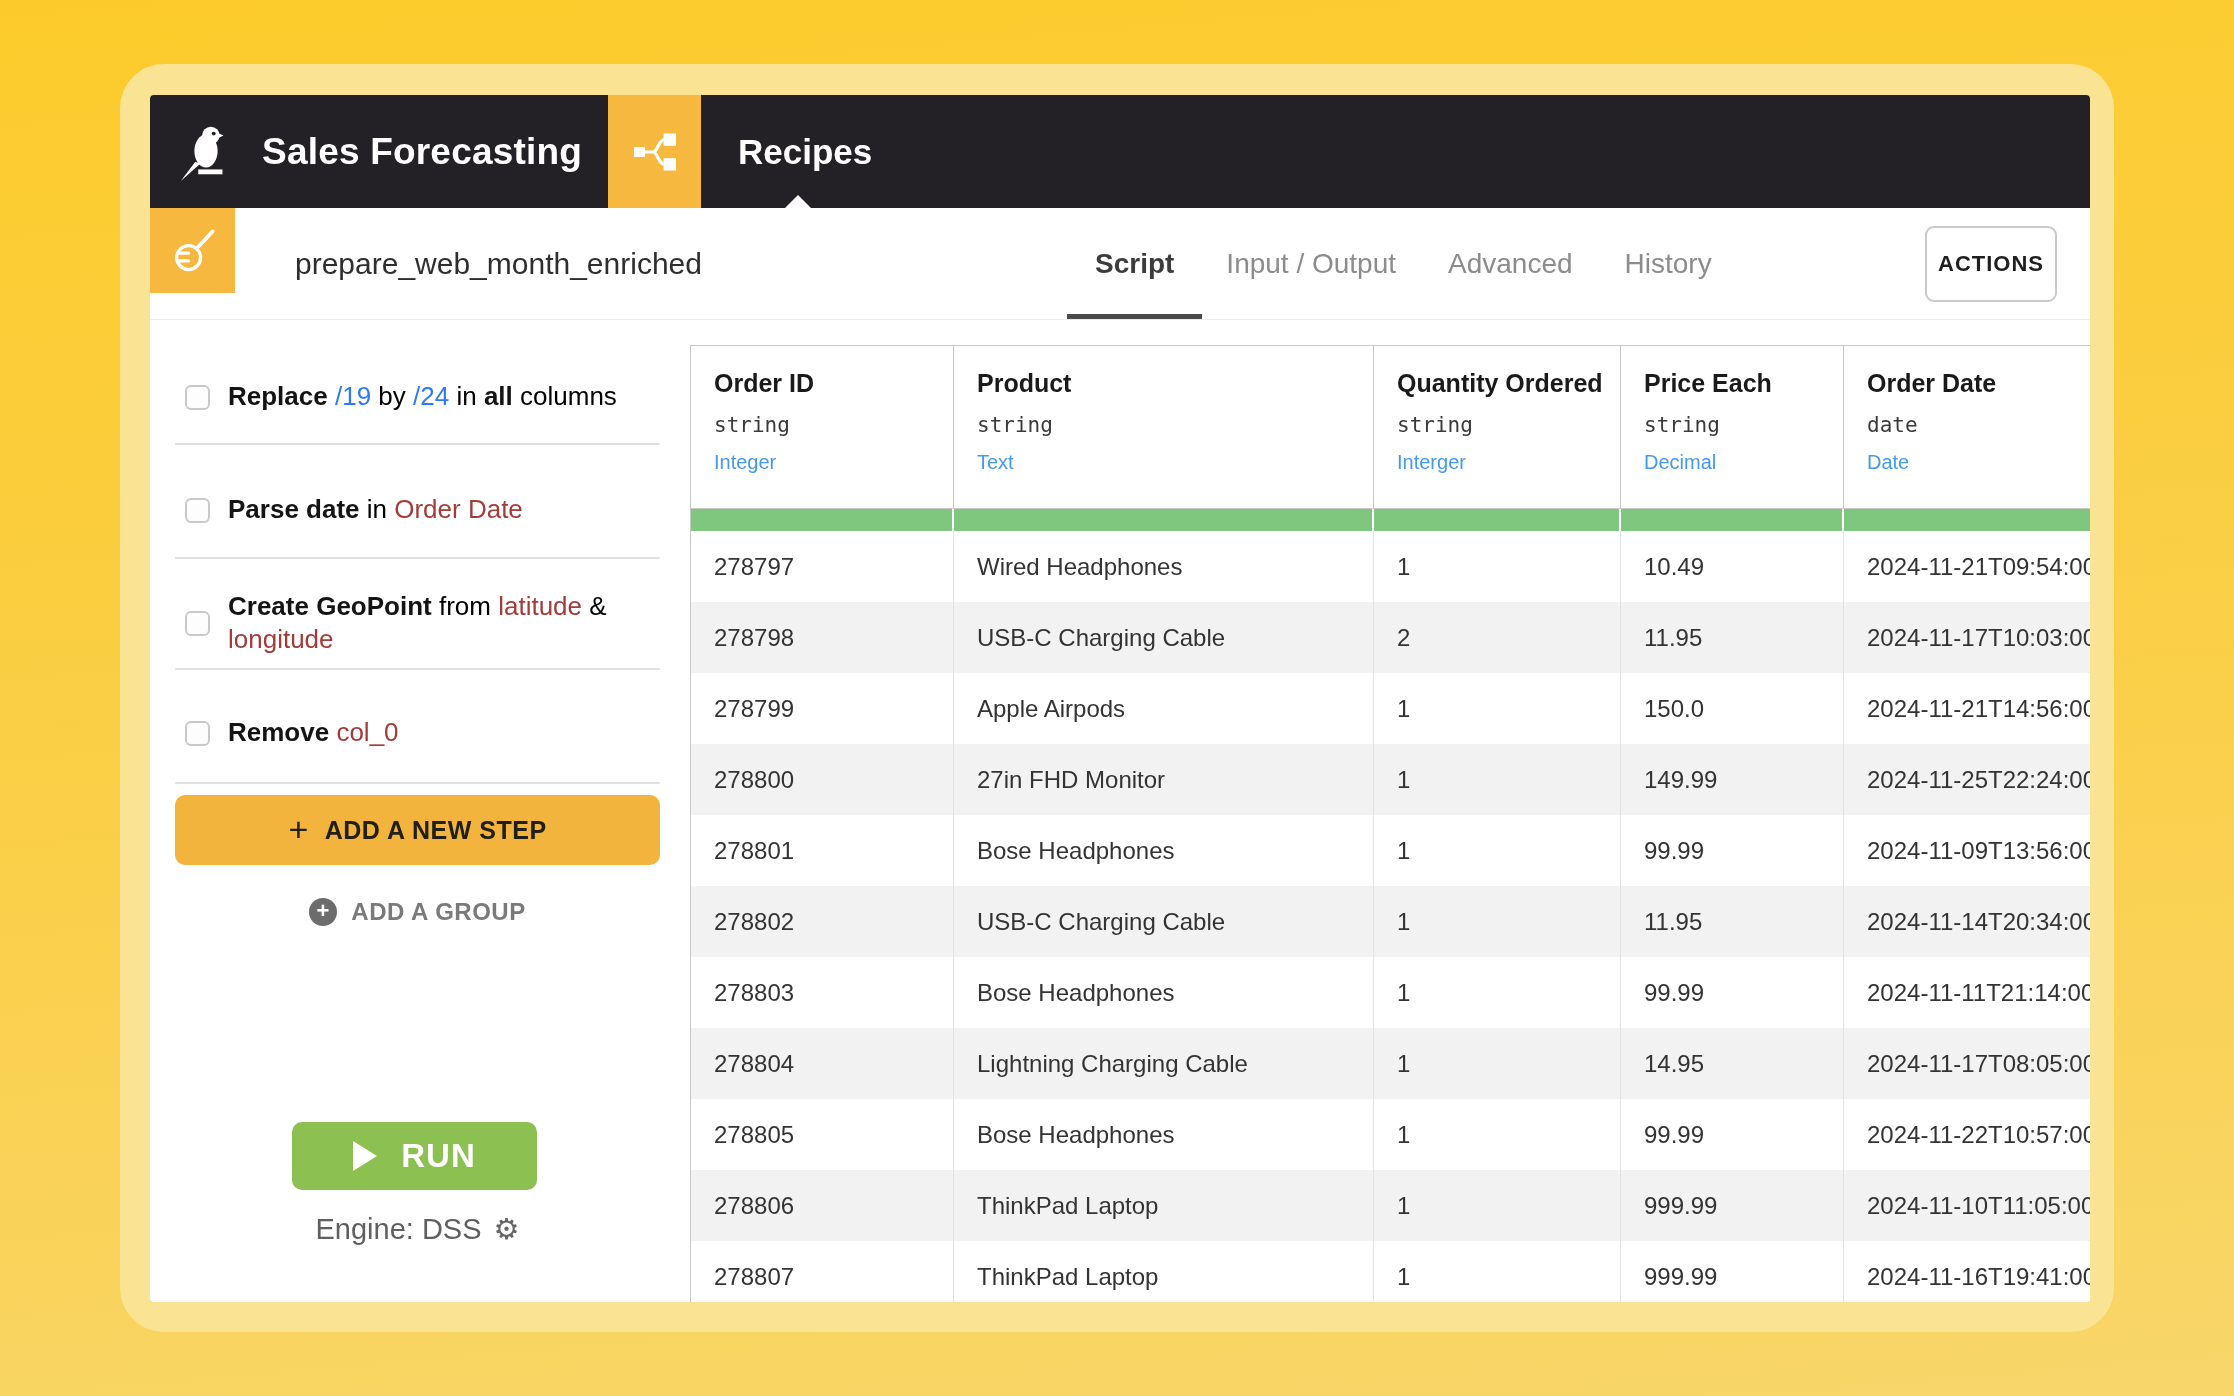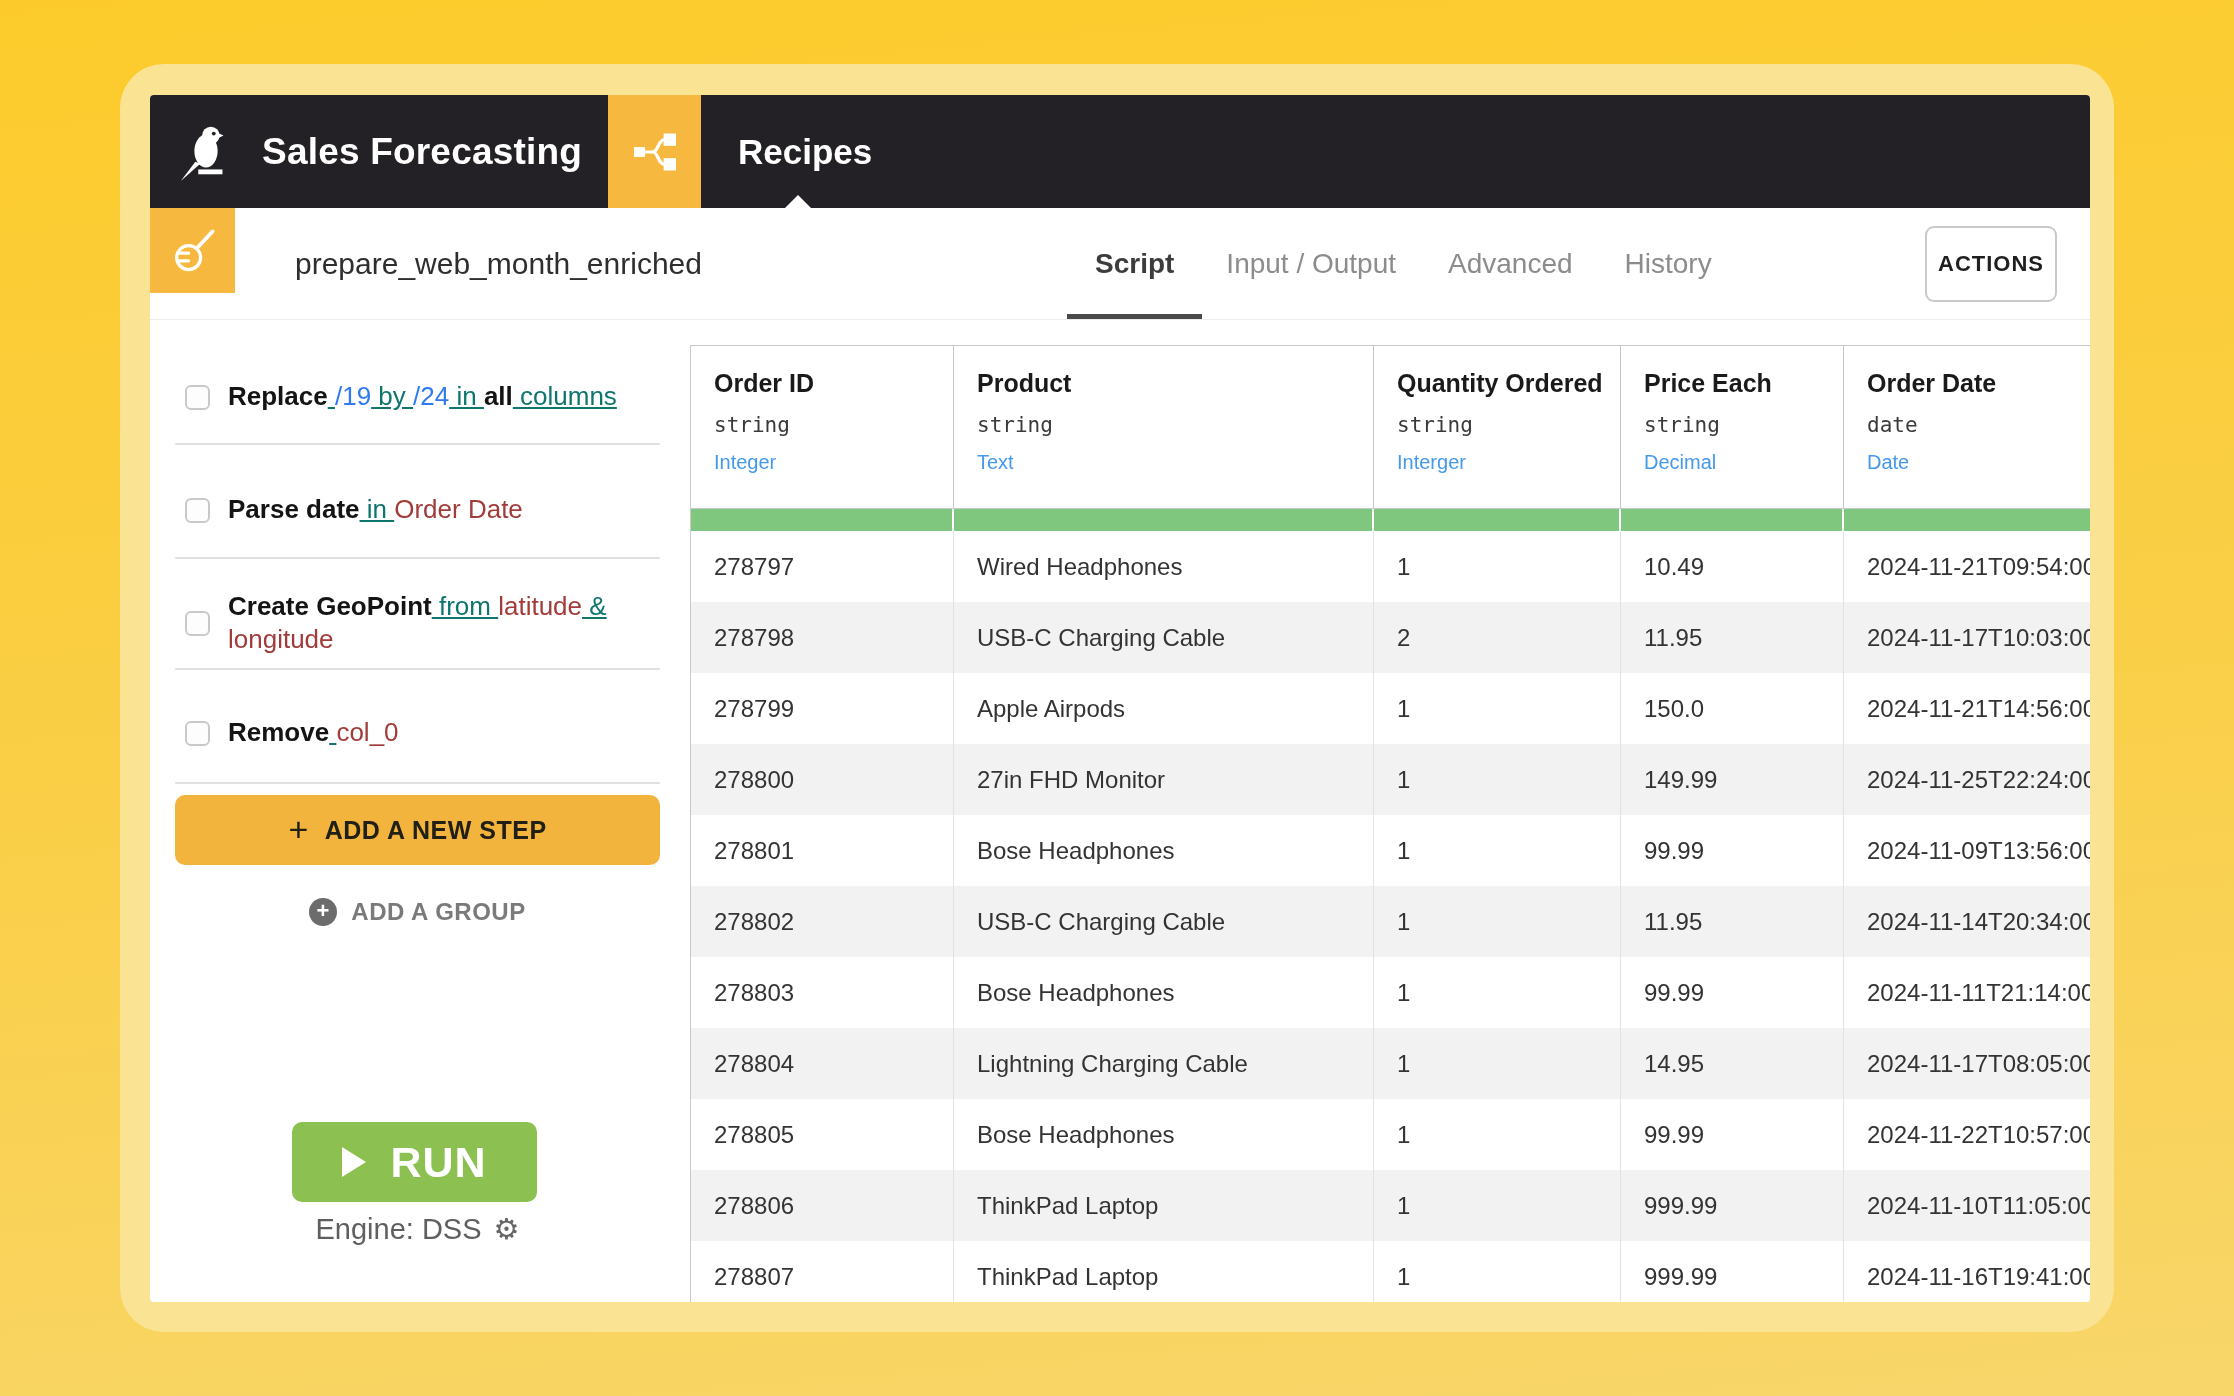--- a/index.html
+++ b/index.html
@@ -37,36 +37,36 @@
     background:#fff; border:2px solid #C9C9C9; border-radius:9px;
     font-family:inherit; font-size:22px; font-weight:700; letter-spacing:1px; color:#1F1F1F; cursor:pointer; }
   
   .sidebar { position:absolute; left:25px; top:0; width:485px; height:100%; }
   .step { position:absolute; left:0; width:100%; display:flex; align-items:center; padding-left:10px; cursor:pointer; }
   .s0 { top:264px; height:76px; } .s1 { top:377px; height:76px; }
   .s2 { top:475px; height:106px; } .s3 { top:600px; height:76px; }
   .checkbox { width:25px; height:25px; border:2px solid #C9C9C9; border-radius:6px; background:#FDFDFD; flex-shrink:0; margin-right:18px; cursor:pointer; }
   .step-text { font-size:26px; line-height:1.28; color:#141414; }
   .seg-bold { font-weight:700; color:#141414; }
-  .seg-plain { color:#0f766e;text-decoration:underline; }
+  .seg-plain { color:#000000; }
   .seg-blue { color:#2F79F2; }
   .seg-red { color:#A23C3A; }
   .divider { position:absolute; left:0; width:100%; height:2px; background:#E0E0E0; border-radius:2px; }
   .d0 { top:348px; } .d1 { top:462px; } .d2 { top:573px; } .d3 { top:687px; }
   .add-step { position:absolute; left:0; top:700px; width:100%; height:70px; background:#F2B43D; border:none; border-radius:10px;
     display:flex; align-items:center; justify-content:center; gap:16px; cursor:pointer;
     font-family:inherit; font-size:25px; font-weight:700; letter-spacing:0.5px; color:#222016; }
   .plus { font-size:34px; font-weight:400; line-height:1; margin-top:-3px; }
   .add-group { position:absolute; left:0; top:797px; width:100%; height:40px; display:flex; align-items:center; justify-content:center; gap:14px;
     font-size:24px; font-weight:700; letter-spacing:0.5px; color:#7A7A7A; cursor:pointer; }
   .plus-circle { width:28px; height:28px; border-radius:50%; background:#6C6C6C; color:#fff; font-size:22px; font-weight:700;
     display:flex; align-items:center; justify-content:center; line-height:1; padding-bottom:2px; }
-  .run { position:absolute; left:117px; top:1027px; width:245px; height:80px; background:#8CC051; border:none; border-radius:10px;
+  .run { position:absolute; left:117px; top:1027px; width:245px; height:68px; background:#8CC051; border:none; border-radius:10px;
     display:flex; align-items:center; justify-content:center; gap:24px; cursor:pointer;
-    font-family:inherit; font-size:43px; font-weight:700; letter-spacing:1px; color:#FFFFFF; }
+    font-family:inherit; font-size:33px; font-weight:700; letter-spacing:1px; color:#FFFFFF; }
   .play { width:0; height:0; border-top:15px solid transparent; border-bottom:15px solid transparent; border-left:24px solid #FFFFFF; }
   .engine { position:absolute; left:0; top:1118px; width:100%; display:flex; align-items:center; justify-content:center; gap:12px;
     font-size:29px; color:#5F5F5F; cursor:pointer; }
   .gear { font-family:"DejaVu Sans",sans-serif; font-size:29px; color:#666; line-height:1; }
   
   .table { position:absolute; left:540px; top:250px; width:1453px; border:1px solid #C9C9C9; background:#fff; }
   .thead, .qualityrow, .trow { display:grid; grid-template-columns:263px 420px 247px 223px 300px; }
   .hcell { height:162px; padding:22px 0 0 23px; border-right:1px solid #C6C6C6; }
   .hcell:last-child { border-right:none; }
   .hname { font-size:25px; font-weight:700; color:#1A1A1A; line-height:30px; white-space:nowrap; }

